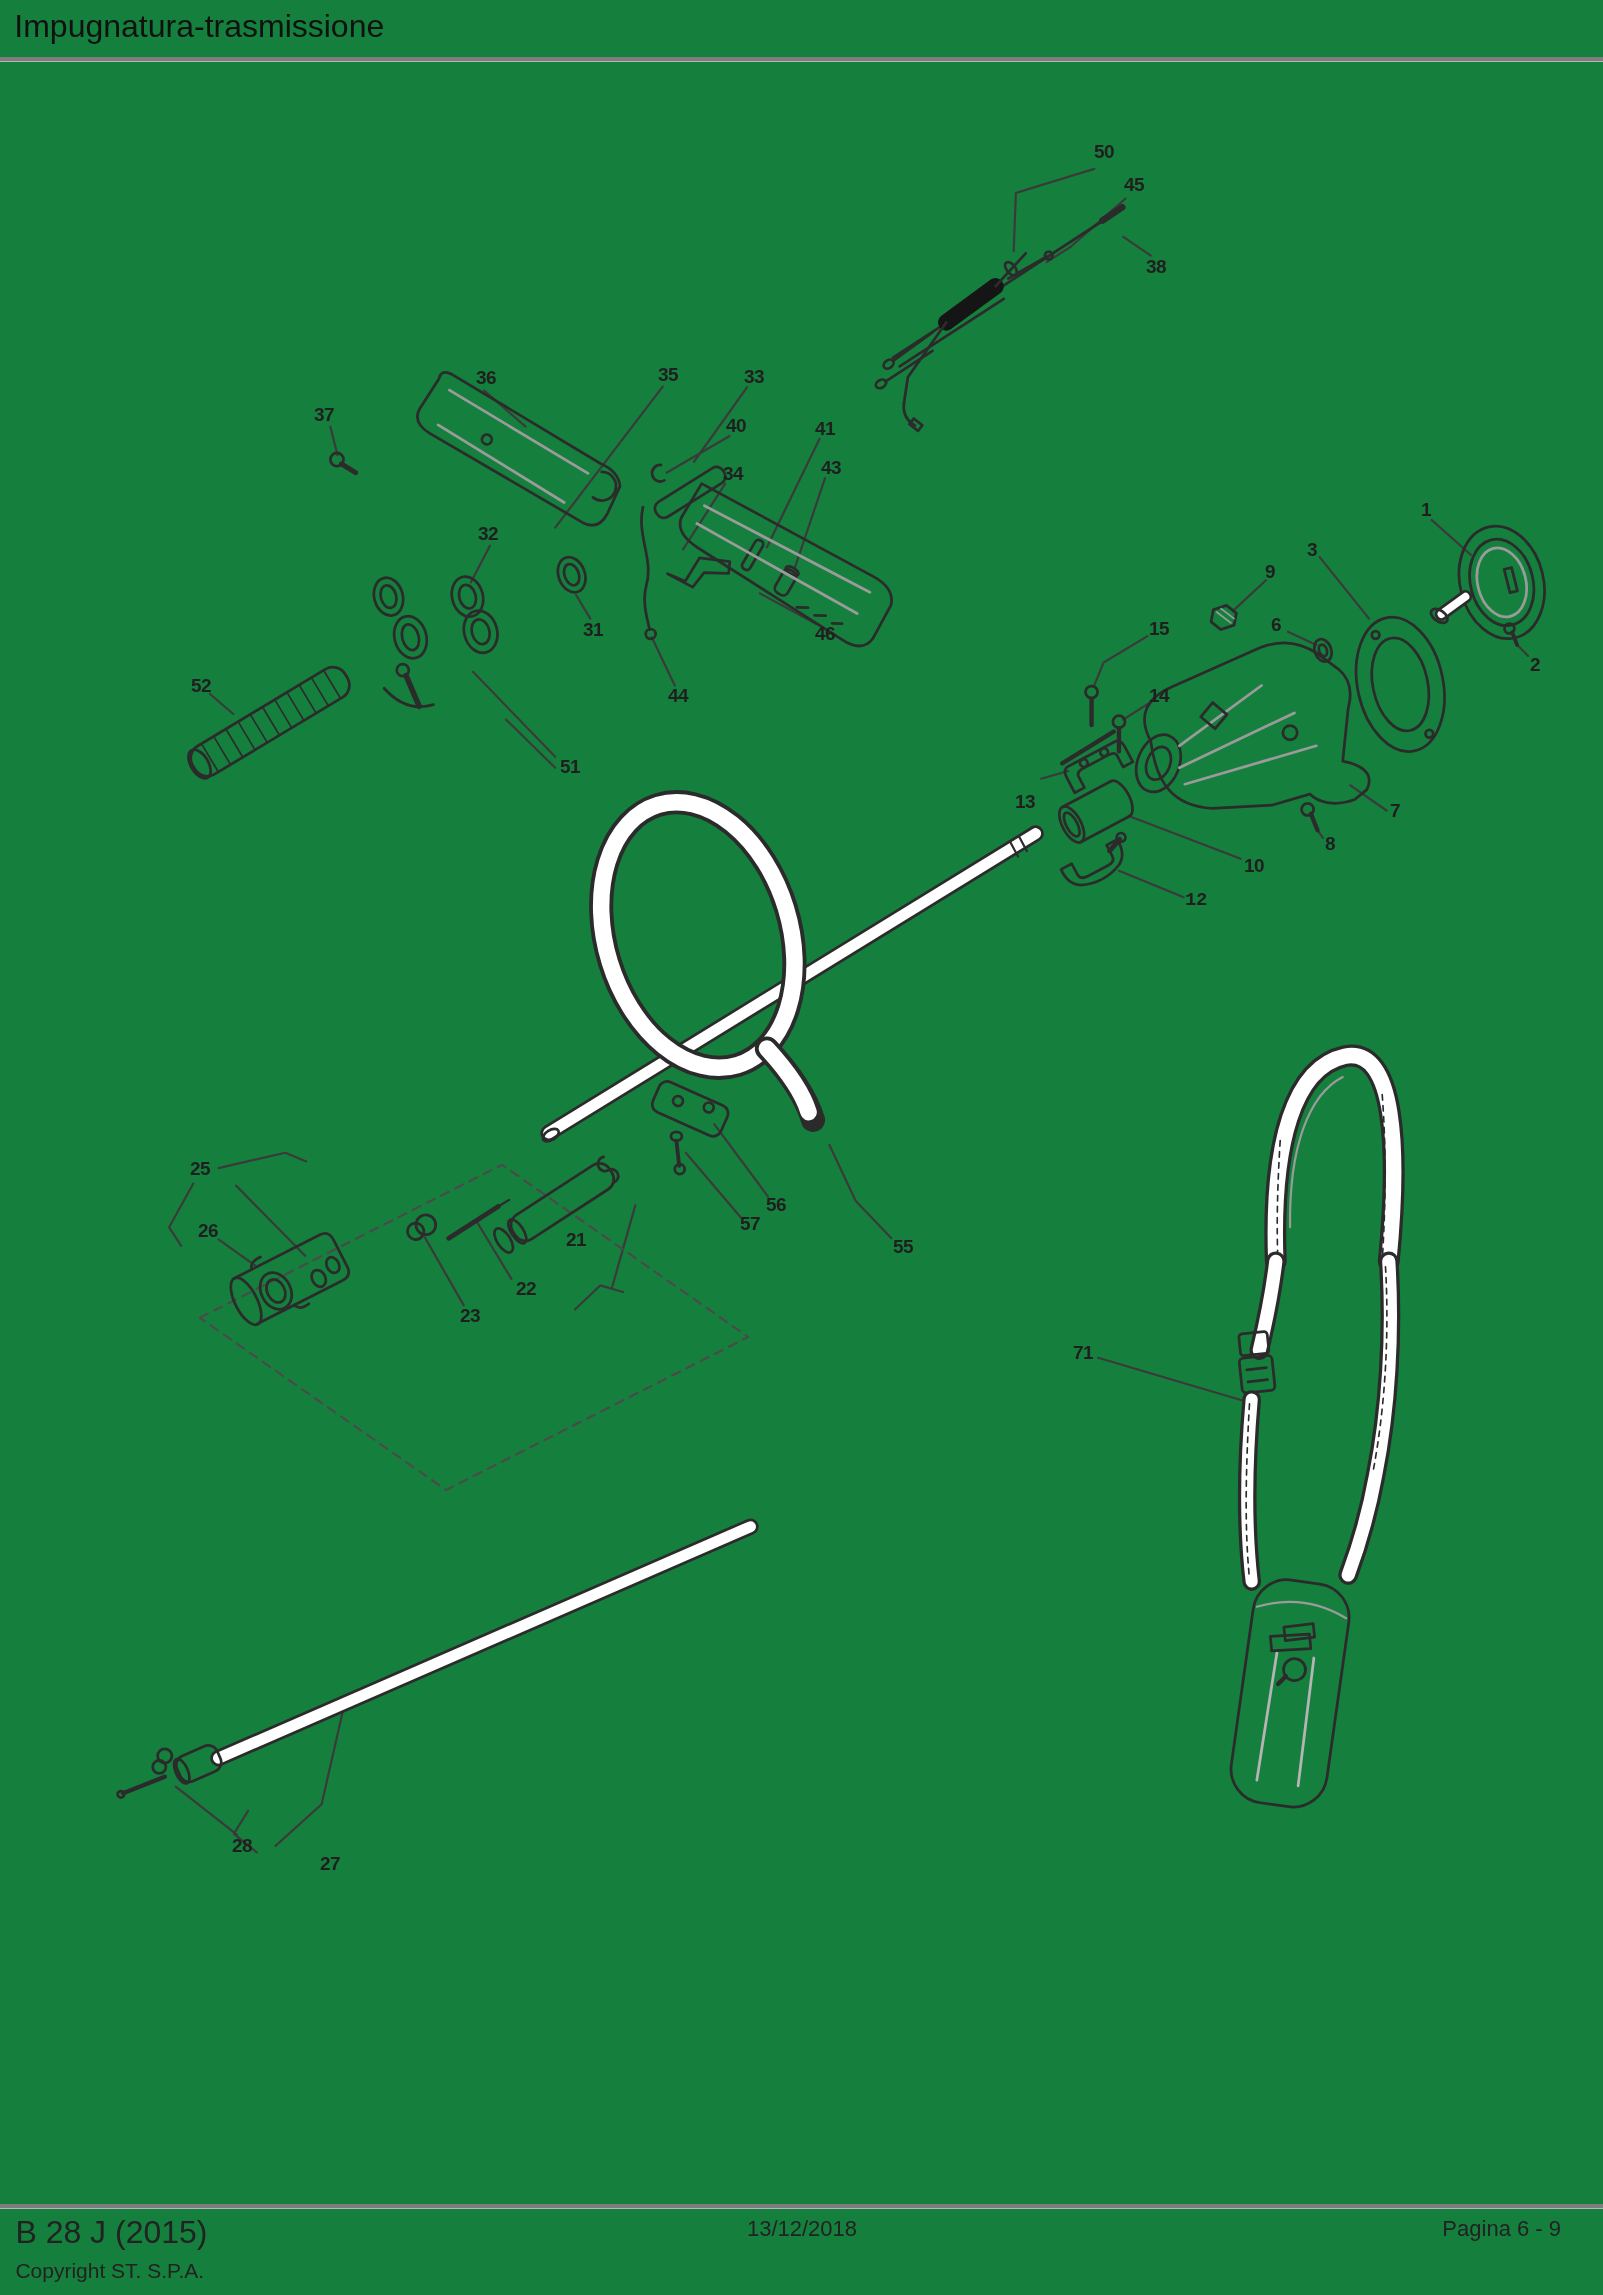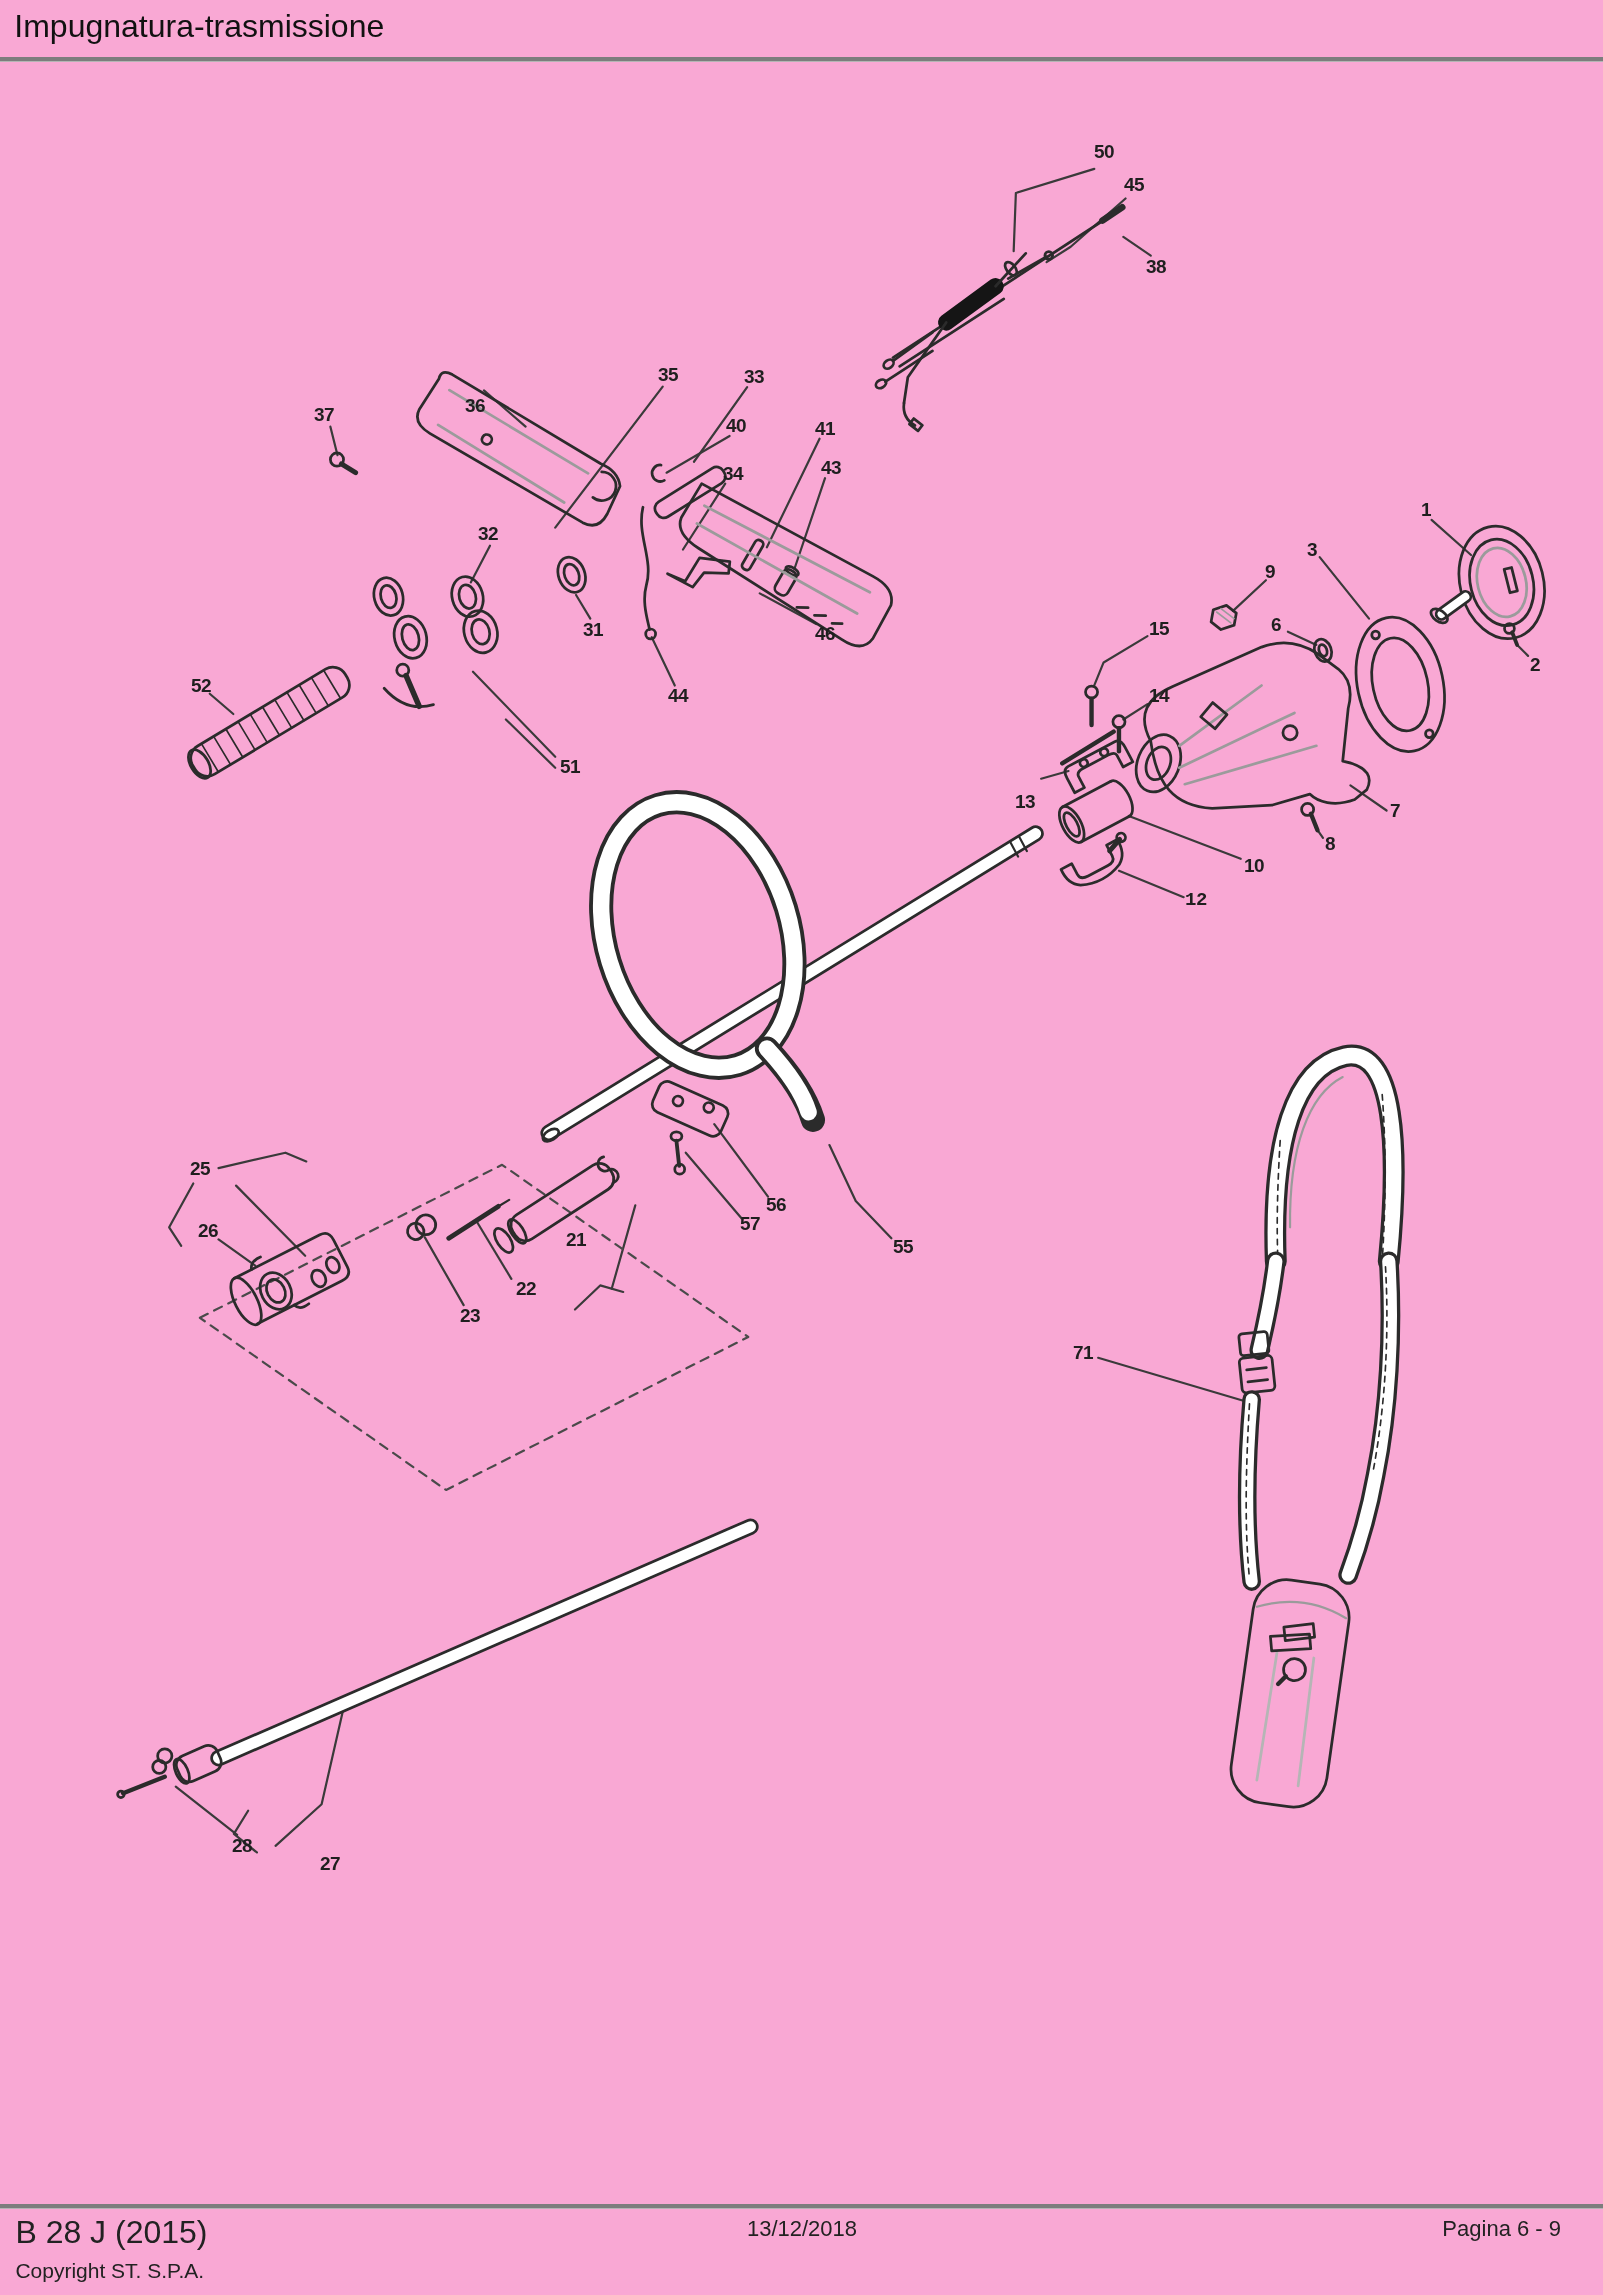--- a/index.html
+++ b/index.html
@@ -1,16 +1,16 @@
 <!DOCTYPE html>
 <html style="font-size:8.8px"><head>
 <meta charset="utf-8">
 <style>
   html,body{margin:0;padding:0;background:#e8e8e8;}
-  .page{position:relative;width:1604px;height:2295px;background:#f9a8d4;overflow:hidden;
+  .page{position:relative;width:1604px;height:2295px;background:#15803d;overflow:hidden;
         font-family:"Liberation Sans","DejaVu Sans",sans-serif;color:#1c1c1c;}
   .page-title{position:absolute;left:14.3px;top:7.7px;font-size:32px;font-weight:normal;color:#111;}
   .rule{position:absolute;left:0;width:100%;height:3.8px;background:#7d7d7d;border-bottom:1.1px solid #b5b5b5;}
   .rule.top{top:57px;}
   .rule.bottom{top:2204px;}
   .art{position:absolute;left:0;top:0;width:1604px;height:2295px;}
   .labels{position:absolute;left:0;top:0;width:100%;height:100%;}
   .part-label{position:absolute;transform:translate(-50%,-50%);font-size:19px;font-weight:bold;
               color:#1f1f1f;letter-spacing:-0.5px;white-space:nowrap;}
   .footer-model{position:absolute;left:15.4px;top:2214px;font-size:32px;color:#222;}
@@ -310,21 +310,21 @@
         <circle cx="2" cy="-44" r="20"></circle>
         <path d="M-12,-30 L-24,-14" stroke-width="8"></path>
       </g>
     </g>
   </svg>
 
   <div class="labels">
       <div class="part-label" style="left: 1104px; top: 152px;">50</div>
       <div class="part-label" style="left: 1134px; top: 185px;">45</div>
       <div class="part-label" style="left: 1156px; top: 267px;">38</div>
-      <div class="part-label" style="left: 475px; top: 378px; margin-top: 28px;">36</div>
+      <div class="part-label" style="left: 486px; top: 378px;">36</div>
       <div class="part-label" style="left: 324px; top: 415px;">37</div>
       <div class="part-label" style="left: 668px; top: 375px;">35</div>
       <div class="part-label" style="left: 754px; top: 377px;">33</div>
       <div class="part-label" style="left: 736px; top: 426px;">40</div>
       <div class="part-label" style="left: 825px; top: 429px;">41</div>
       <div class="part-label" style="left: 733px; top: 474px;">34</div>
       <div class="part-label" style="left: 831px; top: 468px;">43</div>
       <div class="part-label" style="left: 488px; top: 534px;">32</div>
       <div class="part-label" style="left: 593px; top: 630px;">31</div>
       <div class="part-label" style="left: 825px; top: 634px;">46</div>

